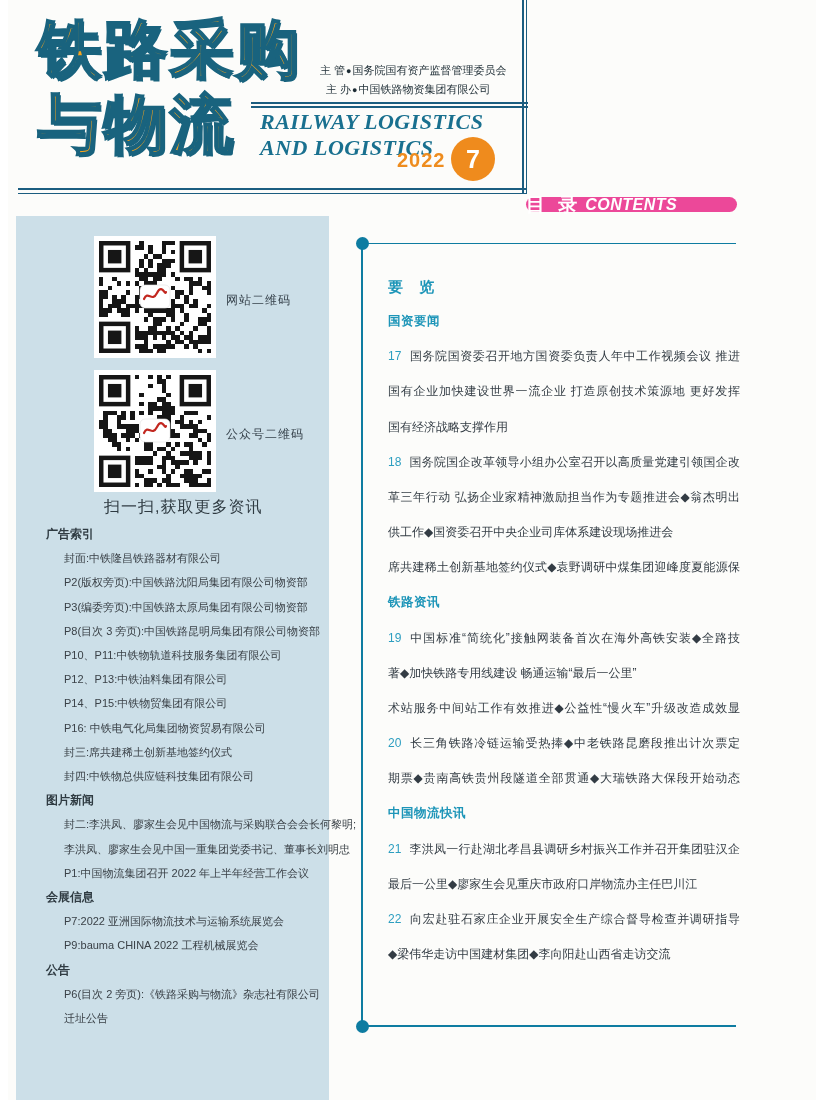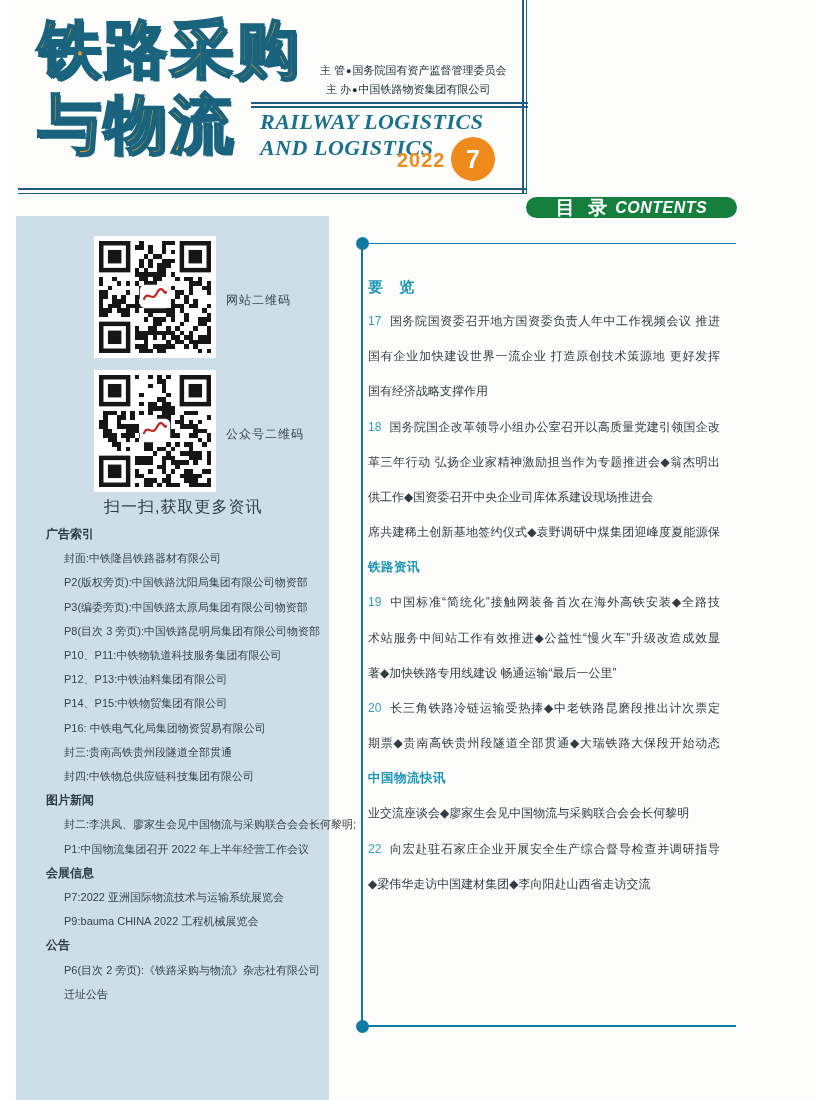--- a/index.html
+++ b/index.html
@@ -23,22 +23,22 @@
   .year{position:absolute;left:389px;top:149px;color:#ee8c1e;font-weight:bold;font-size:20px;letter-spacing:1px;text-align:center;}
   .issue-circle{position:absolute;left:443px;top:137px;width:44px;height:44px;border-radius:50%;
                 background:#ef8b1d;color:#fff;font-weight:bold;font-size:25px;
                 display:flex;align-items:center;justify-content:center;}
   .head-rule-a{left:10px;top:188px;width:509px;height:2.4px;}
   .head-rule-b{left:10px;top:192.6px;width:509px;height:1.6px;}
   .head-rule-right-a{left:513.5px;top:0;width:2.2px;height:194px;}
   .head-rule-right-b{left:517.8px;top:0;width:1.6px;height:194px;}
 
   
-  .contents-badge{position:absolute;left:518px;top:197px;width:211px;height:21px;border-radius:14px;
-                  background:#15803d;color:#fff;display:flex;align-items:center;justify-content:center;}
+  .contents-badge{position:absolute;left:518px;top:197px;width:211px;height:15px;border-radius:14px;
+                  background:#ec4899;color:#fff;display:flex;align-items:center;}
   .badge-cn{font-size:19px;font-weight:bold;letter-spacing:4px;}
   .badge-en{font-size:16px;font-weight:bold;font-style:italic;margin-left:4px;letter-spacing:0.5px;}
 
   
   .sidebar{position:absolute;left:8px;top:216px;width:313px;height:1044px;background:#ccdfe8;}
   .qr-row{position:absolute;left:0;width:100%;}
   .qr-card{position:absolute;left:78px;top:0;width:122px;height:122px;background:#fff;
            display:flex;align-items:center;justify-content:center;}
   .qr-label{position:absolute;left:210px;top:56px;font-size:12px;color:#35414a;letter-spacing:1px;}
   .scan-hint{position:absolute;left:88px;top:281px;font-size:16px;color:#2f3b42;letter-spacing:1px;}
@@ -49,21 +49,21 @@
   
   .frame{position:absolute;background:#0e7ca1;}
   .frame-top{left:353px;top:242.6px;width:375px;height:1.8px;}
   .frame-left{left:353px;top:243px;width:1.8px;height:784px;}
   .frame-bottom{left:353px;top:1025.2px;width:375px;height:1.8px;}
   .frame-dot{position:absolute;width:13px;height:13px;border-radius:50%;background:#0e7ca1;}
   .dot-top{left:347.5px;top:237px;}
   .dot-bottom{left:347.5px;top:1019.5px;}
 
   
-  .toc-flow{position:absolute;left:360px;top:269px;width:352px;color:#333c44;font-size:12px;}
+  .toc-flow{position:absolute;left:380px;top:269px;width:352px;color:#333c44;font-size:12px;}
   .overview{font-size:15px;font-weight:bold;color:#1d95b8;letter-spacing:6px;line-height:35.15px;}
   .toc-heading{font-size:12.5px;font-weight:bold;color:#1d95b8;line-height:35.15px;letter-spacing:0.5px;}
   .toc-line{line-height:35.15px;text-align:justify;text-align-last:justify;}
   .toc-line.tail{text-align:left;text-align-last:left;}
   .toc-num{color:#2d9ec0;padding-right:8px;}
 </style>
 </head>
 <body>
 
 <div class="page">
@@ -569,56 +569,59 @@
     <div class="side-sections">
         <div class="side-heading">广告索引</div>
         <div class="side-line">封面:中铁隆昌铁路器材有限公司</div>
         <div class="side-line">P2(版权旁页):中国铁路沈阳局集团有限公司物资部</div>
         <div class="side-line">P3(编委旁页):中国铁路太原局集团有限公司物资部</div>
         <div class="side-line">P8(目次 3 旁页):中国铁路昆明局集团有限公司物资部</div>
         <div class="side-line">P10、P11:中铁物轨道科技服务集团有限公司</div>
         <div class="side-line">P12、P13:中铁油料集团有限公司</div>
         <div class="side-line">P14、P15:中铁物贸集团有限公司</div>
         <div class="side-line">P16: 中铁电气化局集团物资贸易有限公司</div>
-        <div class="side-line">封三:贵南高铁贵州段隧道全部贯通</div>
+        <div class="side-line">封三:席共建稀土创新基地签约仪式</div>
         <div class="side-line">封四:中铁物总供应链科技集团有限公司</div>
         <div class="side-heading">图片新闻</div>
         <div class="side-line">封二:李洪凤、廖家生会见中国物流与采购联合会会长何黎明;</div>
+        <div class="side-line">李洪凤、廖家生会见中国一重集团党委书记、董事长刘明忠</div>
         <div class="side-line">P1:中国物流集团召开 2022 年上半年经营工作会议</div>
         <div class="side-heading">会展信息</div>
         <div class="side-line">P7:2022 亚洲国际物流技术与运输系统展览会</div>
         <div class="side-line">P9:bauma CHINA 2022 工程机械展览会</div>
         <div class="side-heading">公告</div>
         <div class="side-line">P6(目次 2 旁页):《铁路采购与物流》杂志社有限公司</div>
         <div class="side-line">迁址公告</div>
       </div>
   </aside>
 
   <div class="frame frame-top"></div>
   <div class="frame frame-left"></div>
   <div class="frame frame-bottom"></div>
   <div class="frame-dot dot-top"></div>
   <div class="frame-dot dot-bottom"></div>
 
   <main class="toc-flow">
     <div class="overview">要 览</div>
     <div>
+        <div class="toc-heading">国资要闻</div>
         <div class="toc-line"><span class="toc-num">17</span>国务院国资委召开地方国资委负责人年中工作视频会议 推进</div>
         <div class="toc-line">国有企业加快建设世界一流企业 打造原创技术策源地 更好发挥</div>
         <div class="toc-line tail">国有经济战略支撑作用</div>
         <div class="toc-line"><span class="toc-num">18</span>国务院国企改革领导小组办公室召开以高质量党建引领国企改</div>
         <div class="toc-line">革三年行动 弘扬企业家精神激励担当作为专题推进会◆翁杰明出</div>
         <div class="toc-line tail">供工作◆国资委召开中央企业司库体系建设现场推进会</div>
         <div class="toc-line">席共建稀土创新基地签约仪式◆袁野调研中煤集团迎峰度夏能源保</div>
         <div class="toc-heading">铁路资讯</div>
         <div class="toc-line"><span class="toc-num">19</span>中国标准“简统化”接触网装备首次在海外高铁安装◆全路技</div>
+        <div class="toc-line tail">著◆加快铁路专用线建设 畅通运输“最后一公里”</div>
         <div class="toc-line">术站服务中间站工作有效推进◆公益性“慢火车”升级改造成效显</div>
-        <div class="toc-line tail">著◆加快铁路专用线建设 畅通运输“最后一公里”</div>
         <div class="toc-line"><span class="toc-num">20</span>长三角铁路冷链运输受热捧◆中老铁路昆磨段推出计次票定</div>
         <div class="toc-line">期票◆贵南高铁贵州段隧道全部贯通◆大瑞铁路大保段开始动态</div>
         <div class="toc-heading">中国物流快讯</div>
-        <div class="toc-line tail">业交流座谈会◆廖家生会见中国物流与采购联合会会长何黎明</div>
+        <div class="toc-line"><span class="toc-num">21</span>李洪凤一行赴湖北孝昌县调研乡村振兴工作并召开集团驻汉企</div>
+        <div class="toc-line tail">最后一公里◆廖家生会见重庆市政府口岸物流办主任巴川江</div>
         <div class="toc-line"><span class="toc-num">22</span>向宏赴驻石家庄企业开展安全生产综合督导检查并调研指导</div>
         <div class="toc-line tail">◆梁伟华走访中国建材集团◆李向阳赴山西省走访交流</div>
       </div>
   </main>
 
 </div>
 
 </body></html>

